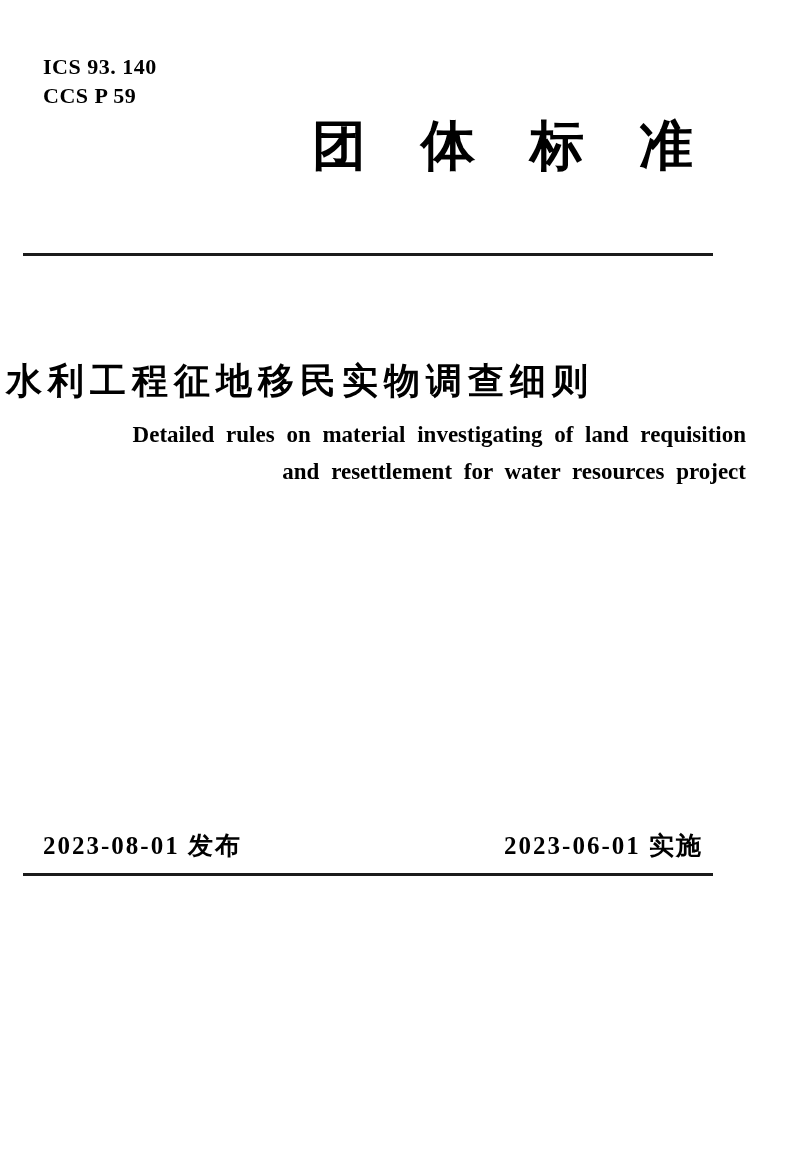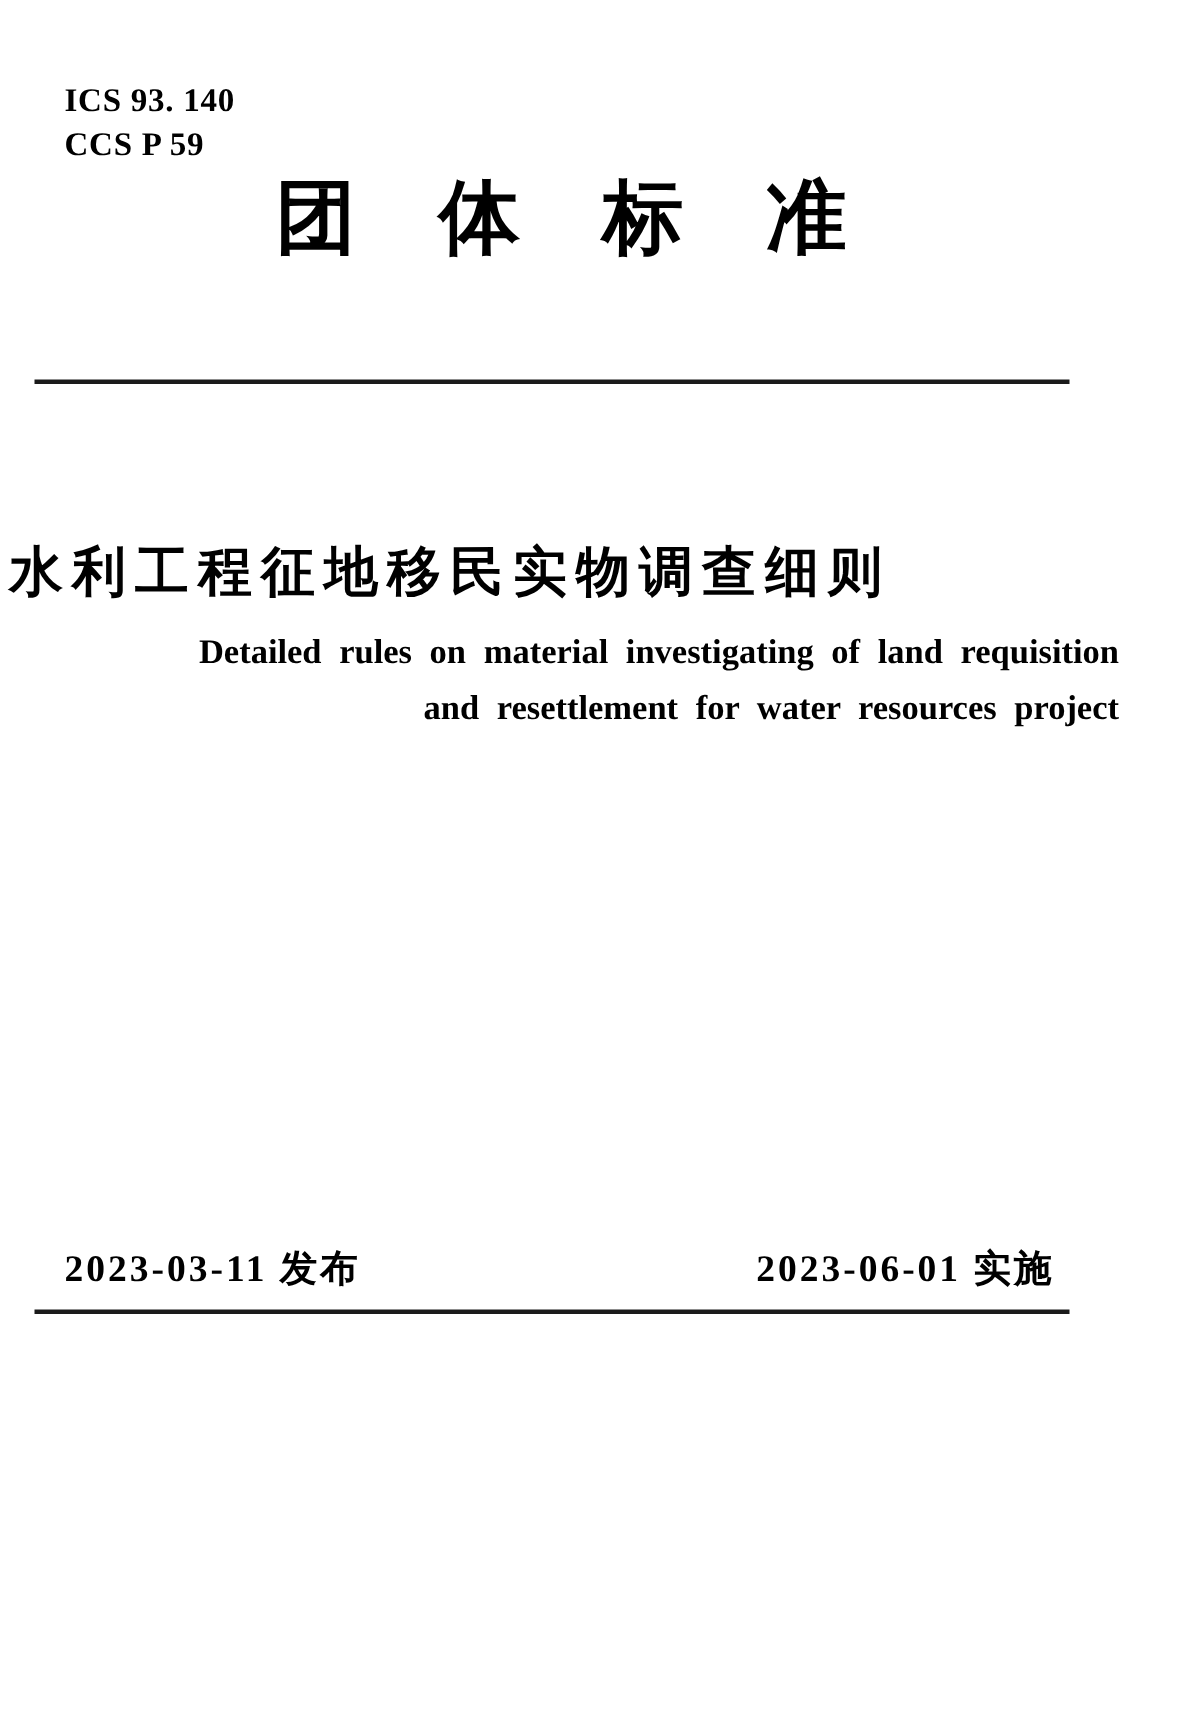--- a/index.html
+++ b/index.html
@@ -27,21 +27,21 @@
     line-height: 29px;
     letter-spacing: 0.5px;
     white-space: nowrap;
   }
   
   .std-type {
     position: absolute;
     top: 116px;
     left: 0;
     width: 748px;
-    text-align: center;
+    text-align: right;
     font-family: "Liberation Sans", "DejaVu Sans", sans-serif;
     font-weight: bold;
     font-size: 54px;
     line-height: 58px;
     letter-spacing: 55px;
     text-indent: 55px;
     white-space: nowrap;
   }
   
   .std-number {
@@ -133,20 +133,20 @@
   <div class="rule rule-top"></div>
 
   <h1 class="title-zh">水利工程征地移民实物调查细则</h1>
 
   <div class="title-en">
     <div>Detailed rules on material investigating of land requisition</div>
     <div>and resettlement for water resources project</div>
   </div>
 
   <div class="dates">
-    <span>2023-03-11 发布</span>
+    <span>2023-08-01 发布</span>
     <span>2023-06-01 实施</span>
   </div>
 
   <div class="rule rule-bottom"></div>
 
 
 </div>
 
 </body></html>

